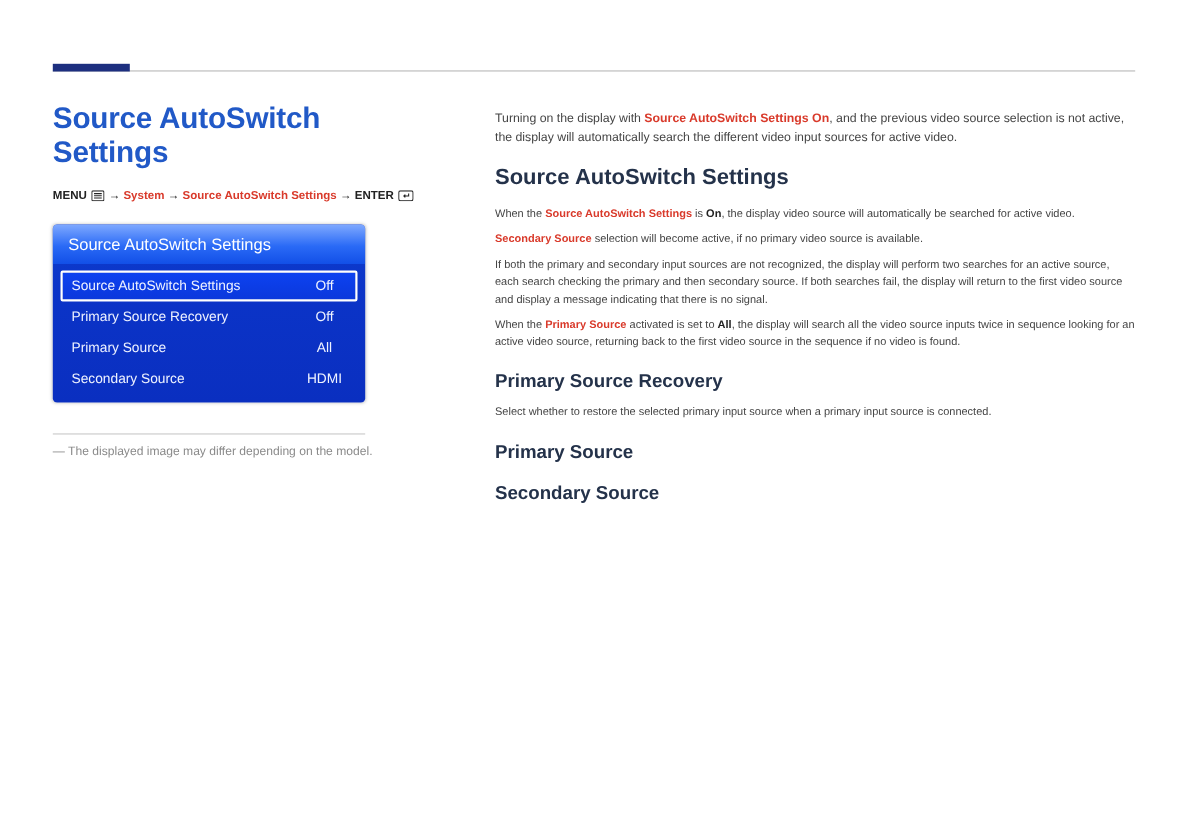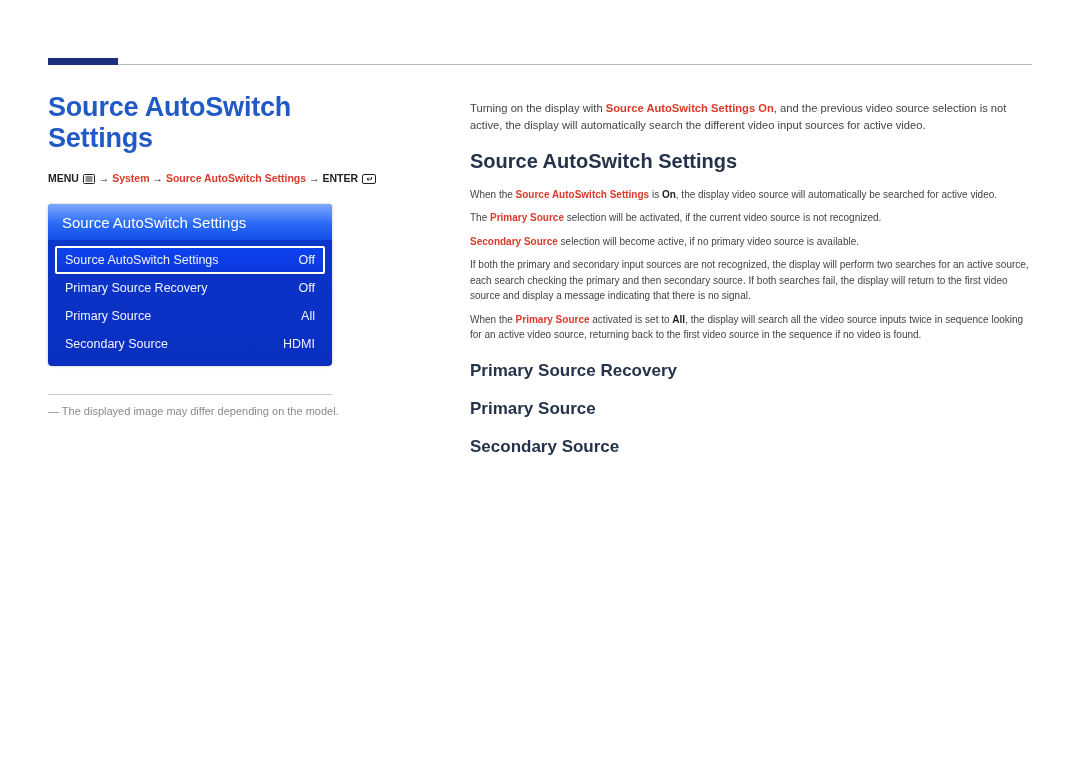--- a/index.html
+++ b/index.html
@@ -27,21 +27,21 @@
     height: 7px;
     background: #1d2f7f;
   }
   .page {
     position: absolute;
     top: 92px;
     left: 48px;
     right: 48px;
     bottom: 24px;
     display: flex;
-    gap: 82px;
+    gap: 62px;
   }
   .left-col { width: 340px; flex-shrink: 0; }
   .right-col { flex: 1; padding-top: 8px; }
   .page-title {
     font-size: 27px;
     font-weight: 600;
     color: #2159c7;
     margin-bottom: 18px;
     letter-spacing: -0.2px;
   }
@@ -75,21 +75,21 @@
   }
   .osd-body { padding: 6px 7px 8px; }
   .osd-row {
     display: flex;
     justify-content: space-between;
     align-items: center;
     padding: 7px 10px;
     color: #eef2ff;
     font-size: 12.5px;
   }
-  .osd-row .val { min-width: 40px; text-align: right; }
+  .osd-row .val { min-width: 40px; text-align: center; }
   .osd-row.sel {
     border: 2px solid #ffffff;
     border-radius: 2px;
     background: linear-gradient(180deg, #0d42f0 0%, #0b38dc 100%);
     padding: 5px 8px;
   }
 
   .thin-hr {
     border: none;
     border-top: 1px solid #c8c8c8;
@@ -197,30 +197,28 @@
   <div class="right-col">
     <p class="body-p">
       <span>Turning on the display with </span><span class="r">Source AutoSwitch Settings</span><span> </span><span class="r">On</span><span>, and the previous video source selection is not active, the display will automatically search the different video input sources for active video.</span>
     </p>
 
     <h2 class="section-h2">Source AutoSwitch Settings</h2>
     <p class="para">
       <span>When the </span><span class="r">Source AutoSwitch Settings</span><span> is </span><span class="b">On</span><span>, the display video source will automatically be searched for active video.</span>
     </p>
     <p class="para">
-      <span>The </span><span class="r">Primary Source</span><span> selection will be activated, if the current video source is not recognized.</span>
-    </p>
-    <p class="para">
       <span class="r">Secondary Source</span><span> selection will become active, if no primary video source is available.</span>
     </p>
     <p class="para">If both the primary and secondary input sources are not recognized, the display will perform two searches for an active source, each search checking the primary and then secondary source. If both searches fail, the display will return to the first video source and display a message indicating that there is no signal.</p>
     <p class="para">
       <span>When the </span><span class="r">Primary Source</span><span> activated is set to </span><span class="b">All</span><span>, the display will search all the video source inputs twice in sequence looking for an active video source, returning back to the first video source in the sequence if no video is found.</span>
     </p>
 
     <h3 class="section-h3">Primary Source Recovery</h3>
+    <p class="para">Select whether to restore the selected primary input source when a primary input source is connected.</p>
 
     <h3 class="section-h3">Primary Source</h3>
 
     <h3 class="section-h3">Secondary Source</h3>
   </div>
 
 </div>
 
 </body></html>

